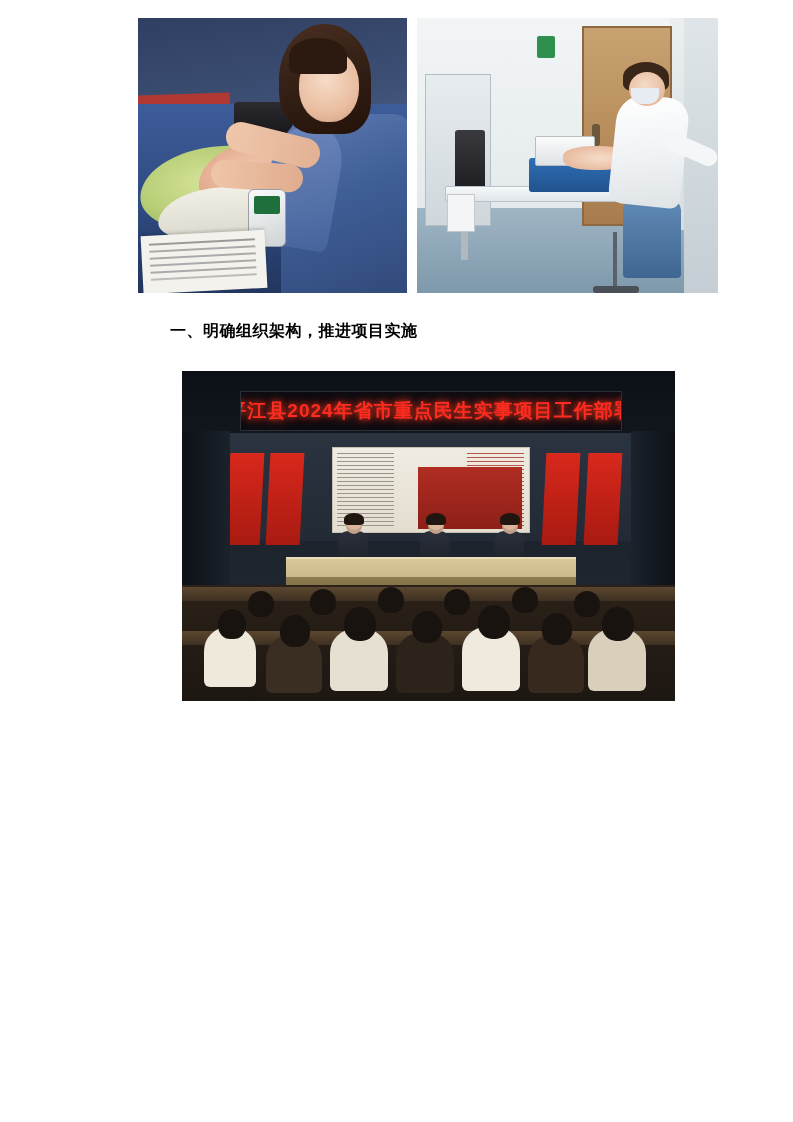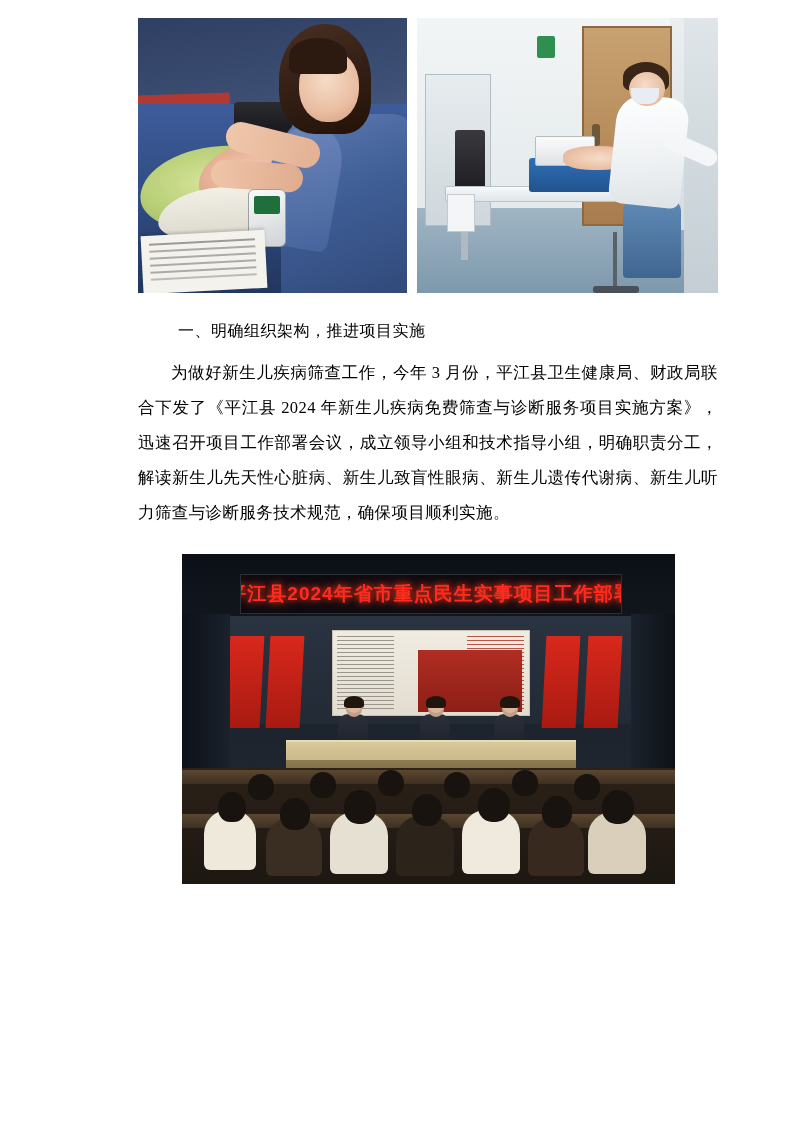--- a/index.html
+++ b/index.html
@@ -46,24 +46,24 @@
     height: 275px;
   }
   .photo-right {
     width: 301px;
     height: 275px;
   }
 
   
   .heading {
     font-family: "Liberation Sans", "DejaVu Sans", sans-serif;
-    font-weight: normal;
+    font-weight: bold;
     font-size: 16px;
     letter-spacing: 0.5px;
-    margin: 8px;
+    margin: 0;
     padding: 0;
     line-height: 32px;
   }
   .h-1 {
     margin-top: 22px;
     text-indent: 32px;
   }
   .h-2 {
     margin-top: 14px;
     text-indent: 32px;
@@ -460,21 +460,20 @@
         <div class="p2-nurse-head"></div>
         <div class="p2-mask"></div>
         <div class="p2-stand"></div>
         <div class="p2-standbase"></div>
       </div>
 
     </div>
 
     <p class="heading h-1">一、明确组织架构，推进项目实施</p>
 
-    <p class="para">为做好新生儿疾病筛查工作，今年 3 月份，平江县卫生健康局、财政局联合下发了《平江县 2024 年新生儿疾病免费筛查与诊断服务项目实施方案》，迅速召开项目工作部署会议，成立领导小组和技术指导小组，明确职责分工，解读新生儿先天性心脏病、新生儿致盲性眼病、新生儿遗传代谢病、新生儿听力筛查与诊断服务技术规范，确保项目顺利实施。</p>
 
     <div class="photo-block-2">
       <div class="photo photo-wide">
         <div class="p3-bg"></div>
         <div class="p3-wall"></div>
         <div class="p3-backwall"></div>
 
         <div class="p3-led">
           <span class="p3-led-text">平江县2024年省市重点民生实事项目工作部署</span>
         </div>

